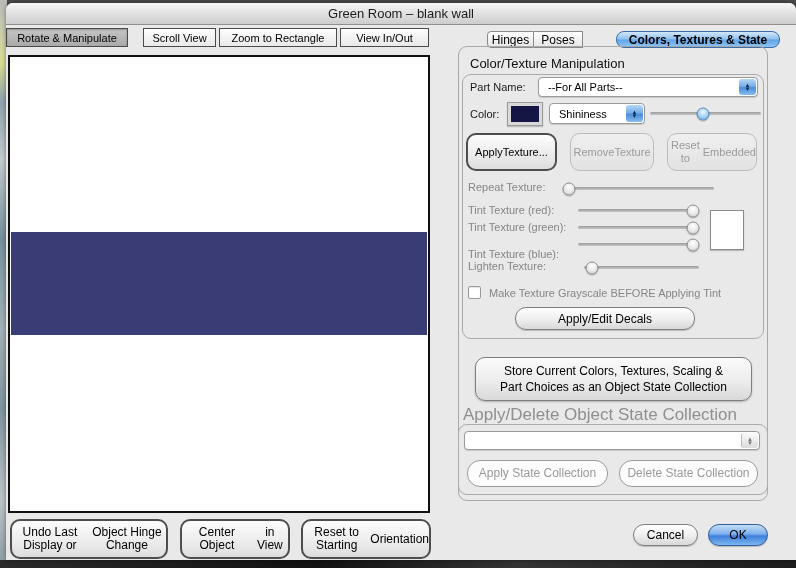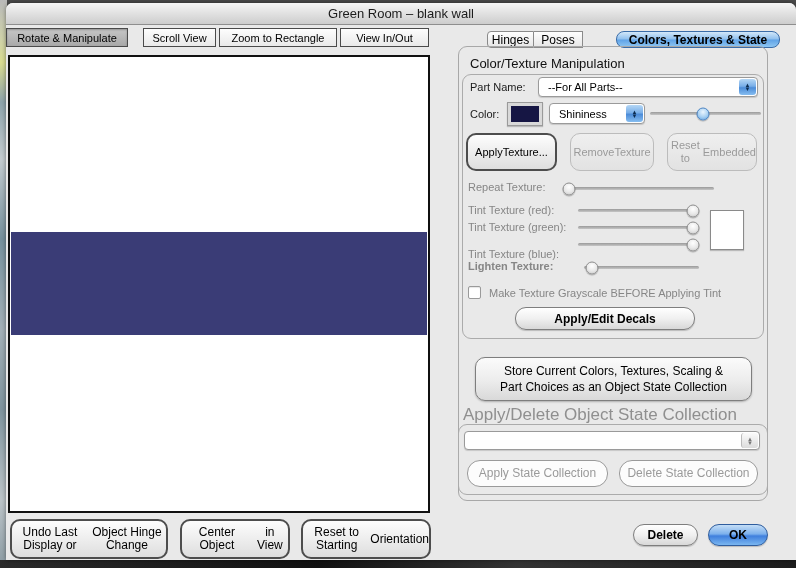--- a/index.html
+++ b/index.html
@@ -83,21 +83,21 @@
   
   .btn { position:absolute; display:flex; flex-direction:row; align-items:center; justify-content:center;
     font-size:11px; color:#000; text-align:center; line-height:13px;
     background:linear-gradient(180deg,#fdfdfd 0%,#ececec 55%,#dedede 100%);
     border:2px solid #4d4d4d; border-radius:10px; cursor:default; }
   .btn.dis { border:1px solid #bcbcbc; color:#9a9a9a; background:linear-gradient(180deg,#efefef,#e2e2e2); }
   .btn.sq { border:1px solid #9a9a9a; border-radius:13px; background:#fcfcfc; color:#9a9a9a; font-size:12px; }
   .pill { position:absolute; display:flex; align-items:center; justify-content:center;
     font-size:12px; color:#000; border-radius:11px;
     background:linear-gradient(180deg,#ffffff 0%,#f0f0f0 50%,#d8d8d8 100%);
-    border:1px solid #7e7e7e; box-shadow:0 1px 1px rgba(0,0,0,.2);font-weight:bold; }
+    border:1px solid #7e7e7e; box-shadow:0 1px 1px rgba(0,0,0,.2); }
   .pill.blue { background:linear-gradient(180deg,#c4def7 0%,#7cb0ec 45%,#3f7fdd 55%,#7ab6f0 100%);
     border:1px solid #2f5d9e; }
 
   .checkbox { position:absolute; width:13px; height:13px; background:#fff;
     border:1px solid #9a9a9a; border-radius:2px; box-shadow:inset 0 1px 1px rgba(0,0,0,.1); }
 
   .store-btn { position:absolute; left:469px; top:354px; width:277px; height:44px;
     border:1px solid #7e7e7e; border-radius:10px; font-size:12px; line-height:16px;
     background:linear-gradient(180deg,#fbfbfb 0%,#ececec 55%,#d9d9d9 100%);
     display:flex; flex-direction:column; align-items:center; justify-content:center;
@@ -185,21 +185,21 @@
 
   <div class="lbl dis" style="left:462px; top:235px;margin-top:10px;">Tint Texture (blue):</div>
   <div class="track" style="left:572px; top:240px; width:120px;">
     <div class="thumb" style="left: 96%;"></div>
   </div>
 
   <div class="well" style="left:704px; top:207px; width:34px; height:40px; background:#fff; padding:0; border:1px solid #8a8a8a;">
     <div class="fill" style="background: rgb(255, 255, 255);"></div>
   </div>
 
-  <div class="lbl dis" style="left:462px; top:257px;font-weight:bold;">Lighten Texture:</div>
+  <div class="lbl dis" style="left:462px; top:257px;">Lighten Texture:</div>
   <div class="track" style="left:578px; top:263px; width:115px;">
     <div class="thumb" style="left: 7%;"></div>
   </div>
 
   <div class="checkbox" style="left:462px; top:283px;"></div>
   <div class="lbl dis" style="left:483px; top:284px;">Make Texture Grayscale BEFORE Applying Tint</div>
 
   <div class="pill" style="left:509px; top:304px; width:180px; height:23px;">
     <span>Apply/Edit Decals</span>
   </div>
@@ -233,18 +233,18 @@
   <div class="btn" style="left:174px; top:516px; width:110px; height:40px; font-size:12px;">
     <span>Center Object</span>
     <span>in View</span>
   </div>
   <div class="btn" style="left:295px; top:516px; width:130px; height:40px; font-size:12px;">
     <span>Reset to Starting</span>
     <span>Orientation</span>
   </div>
 
   <div class="pill" style="left:627px; top:521px; width:65px; height:22px;">
-    <span>Delete</span>
+    <span>Cancel</span>
   </div>
   <div class="pill blue" style="left:702px; top:521px; width:60px; height:22px;">
     <span>OK</span>
   </div>
 </div>
 
 </body></html>

